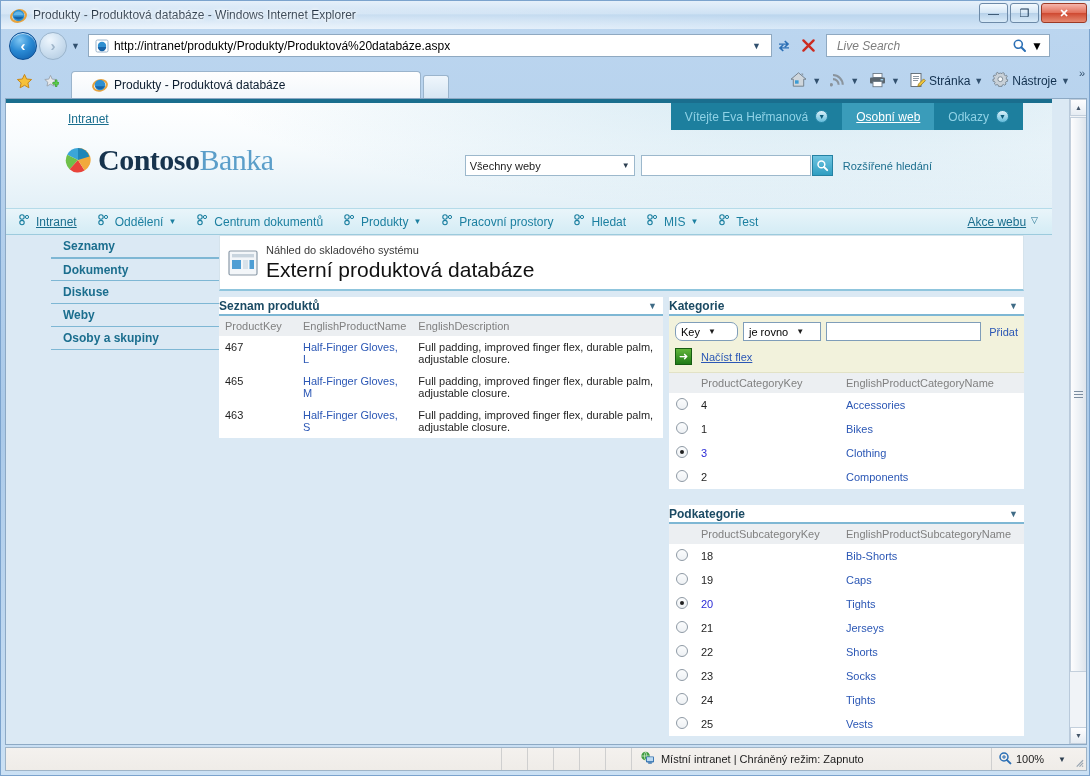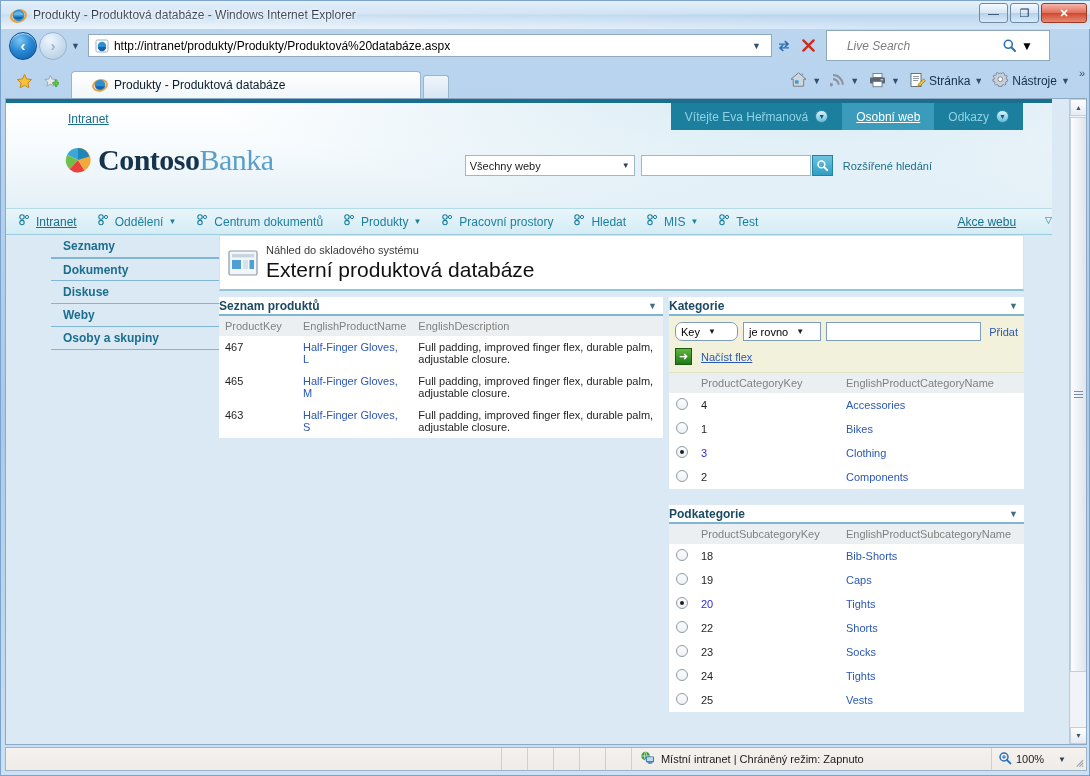--- a/index.html
+++ b/index.html
@@ -85,23 +85,23 @@
     display: flex; align-items: center; padding: 0 4px;
   }
   #urlbar .fav-ico { width:14px;height:14px;margin:0 5px 0 2px; flex:none;}
   #url-text { font-size: 12px; color: #000; white-space: nowrap; overflow: hidden; flex:1 1 auto;}
   #urlbar .url-caret { color:#31506e; font-size:9px; padding:0 6px;}
   .tb-ico {
     width: 24px; height: 23px; display:flex;align-items:center;justify-content:center;
     flex:none;
   }
   #searchbox {
-    margin-left: 6px; width: 224px; height: 31px;
+    margin-left: 6px; width: 224px; height: 23px;
     background: #fff; border: 1px solid #8fa9c1;
-    display: flex; align-items: center; padding: 0 16px;
+    display: flex; align-items: center; padding: 0 6px;
   }
   #search-placeholder { font-size:12px; color:#7d7d7d; font-style: italic; flex:1 1 auto; padding-left:4px;}
 
   
   #tabrow {
     position: absolute; left: 0; top: 61px; width: 1090px; height: 36px;
     display: flex; align-items: flex-end;
   }
   .fav-btn { width: 26px; height: 26px; display:flex;align-items:center;justify-content:center; flex:none; margin-bottom:4px;}
   .fav-btn.first { margin-left: 10px; }
@@ -225,21 +225,21 @@
     background: linear-gradient(180deg,#e9f5fa 0%, #d4ecf5 100%);
     border-top: 1px solid #b5dbe9; border-bottom: 1px solid #9ccbdd;
     display:flex; align-items:center;
   }
   .nav-item { display:flex; align-items:center; margin-left: 20px; font-size:12px; color:#1b7fa0; white-space:nowrap;}
   .nav-item.first { margin-left: 12px; }
   .nav-item .people-ico { margin-right:5px; flex:none;}
   .nav-item.current .t { text-decoration: underline; color:#1b6e8e; }
   .nav-item .nc { font-size:8px; margin-left:5px; }
   #site-actions {
-    margin-left:auto; font-size:12px; color:#1b6e8e; display:flex; align-items:flex-start;gap:24px;
+    margin-left:auto; margin-right: 14px; font-size:12px; color:#1b6e8e; display:flex; align-items:flex-start;
   }
   #site-actions .t { text-decoration: underline; }
   #site-actions .nc { font-size:9px; margin-left:5px;}
 
   
   #sp-body { position:absolute; left:0; top:136px; width:1046px; height: 509px; }
   #left-col { position:absolute; left: 45px; top: 0; width: 170px; }
   .quicklink {
     height: 23px; border-bottom: 1px solid #7eb7d4;
     display:flex; align-items:center; padding-left: 12px;
@@ -802,20 +802,25 @@
                     </tr>
                     <tr>
                       <td class="col-radio"><span class="radio"></span></td>
                       <td class="k">19</td>
                       <td><a href="#">Caps</a></td>
                     </tr>
                     <tr class="sel-row">
                       <td class="col-radio"><span class="radio on"></span></td>
                       <td class="k">20</td>
                       <td><a href="#">Tights</a></td>
+                    </tr>
+                    <tr>
+                      <td class="col-radio"><span class="radio"></span></td>
+                      <td class="k">21</td>
+                      <td><a href="#">Jerseys</a></td>
                     </tr>
                     <tr>
                       <td class="col-radio"><span class="radio"></span></td>
                       <td class="k">22</td>
                       <td><a href="#">Shorts</a></td>
                     </tr>
                     <tr>
                       <td class="col-radio"><span class="radio"></span></td>
                       <td class="k">23</td>
                       <td><a href="#">Socks</a></td>

